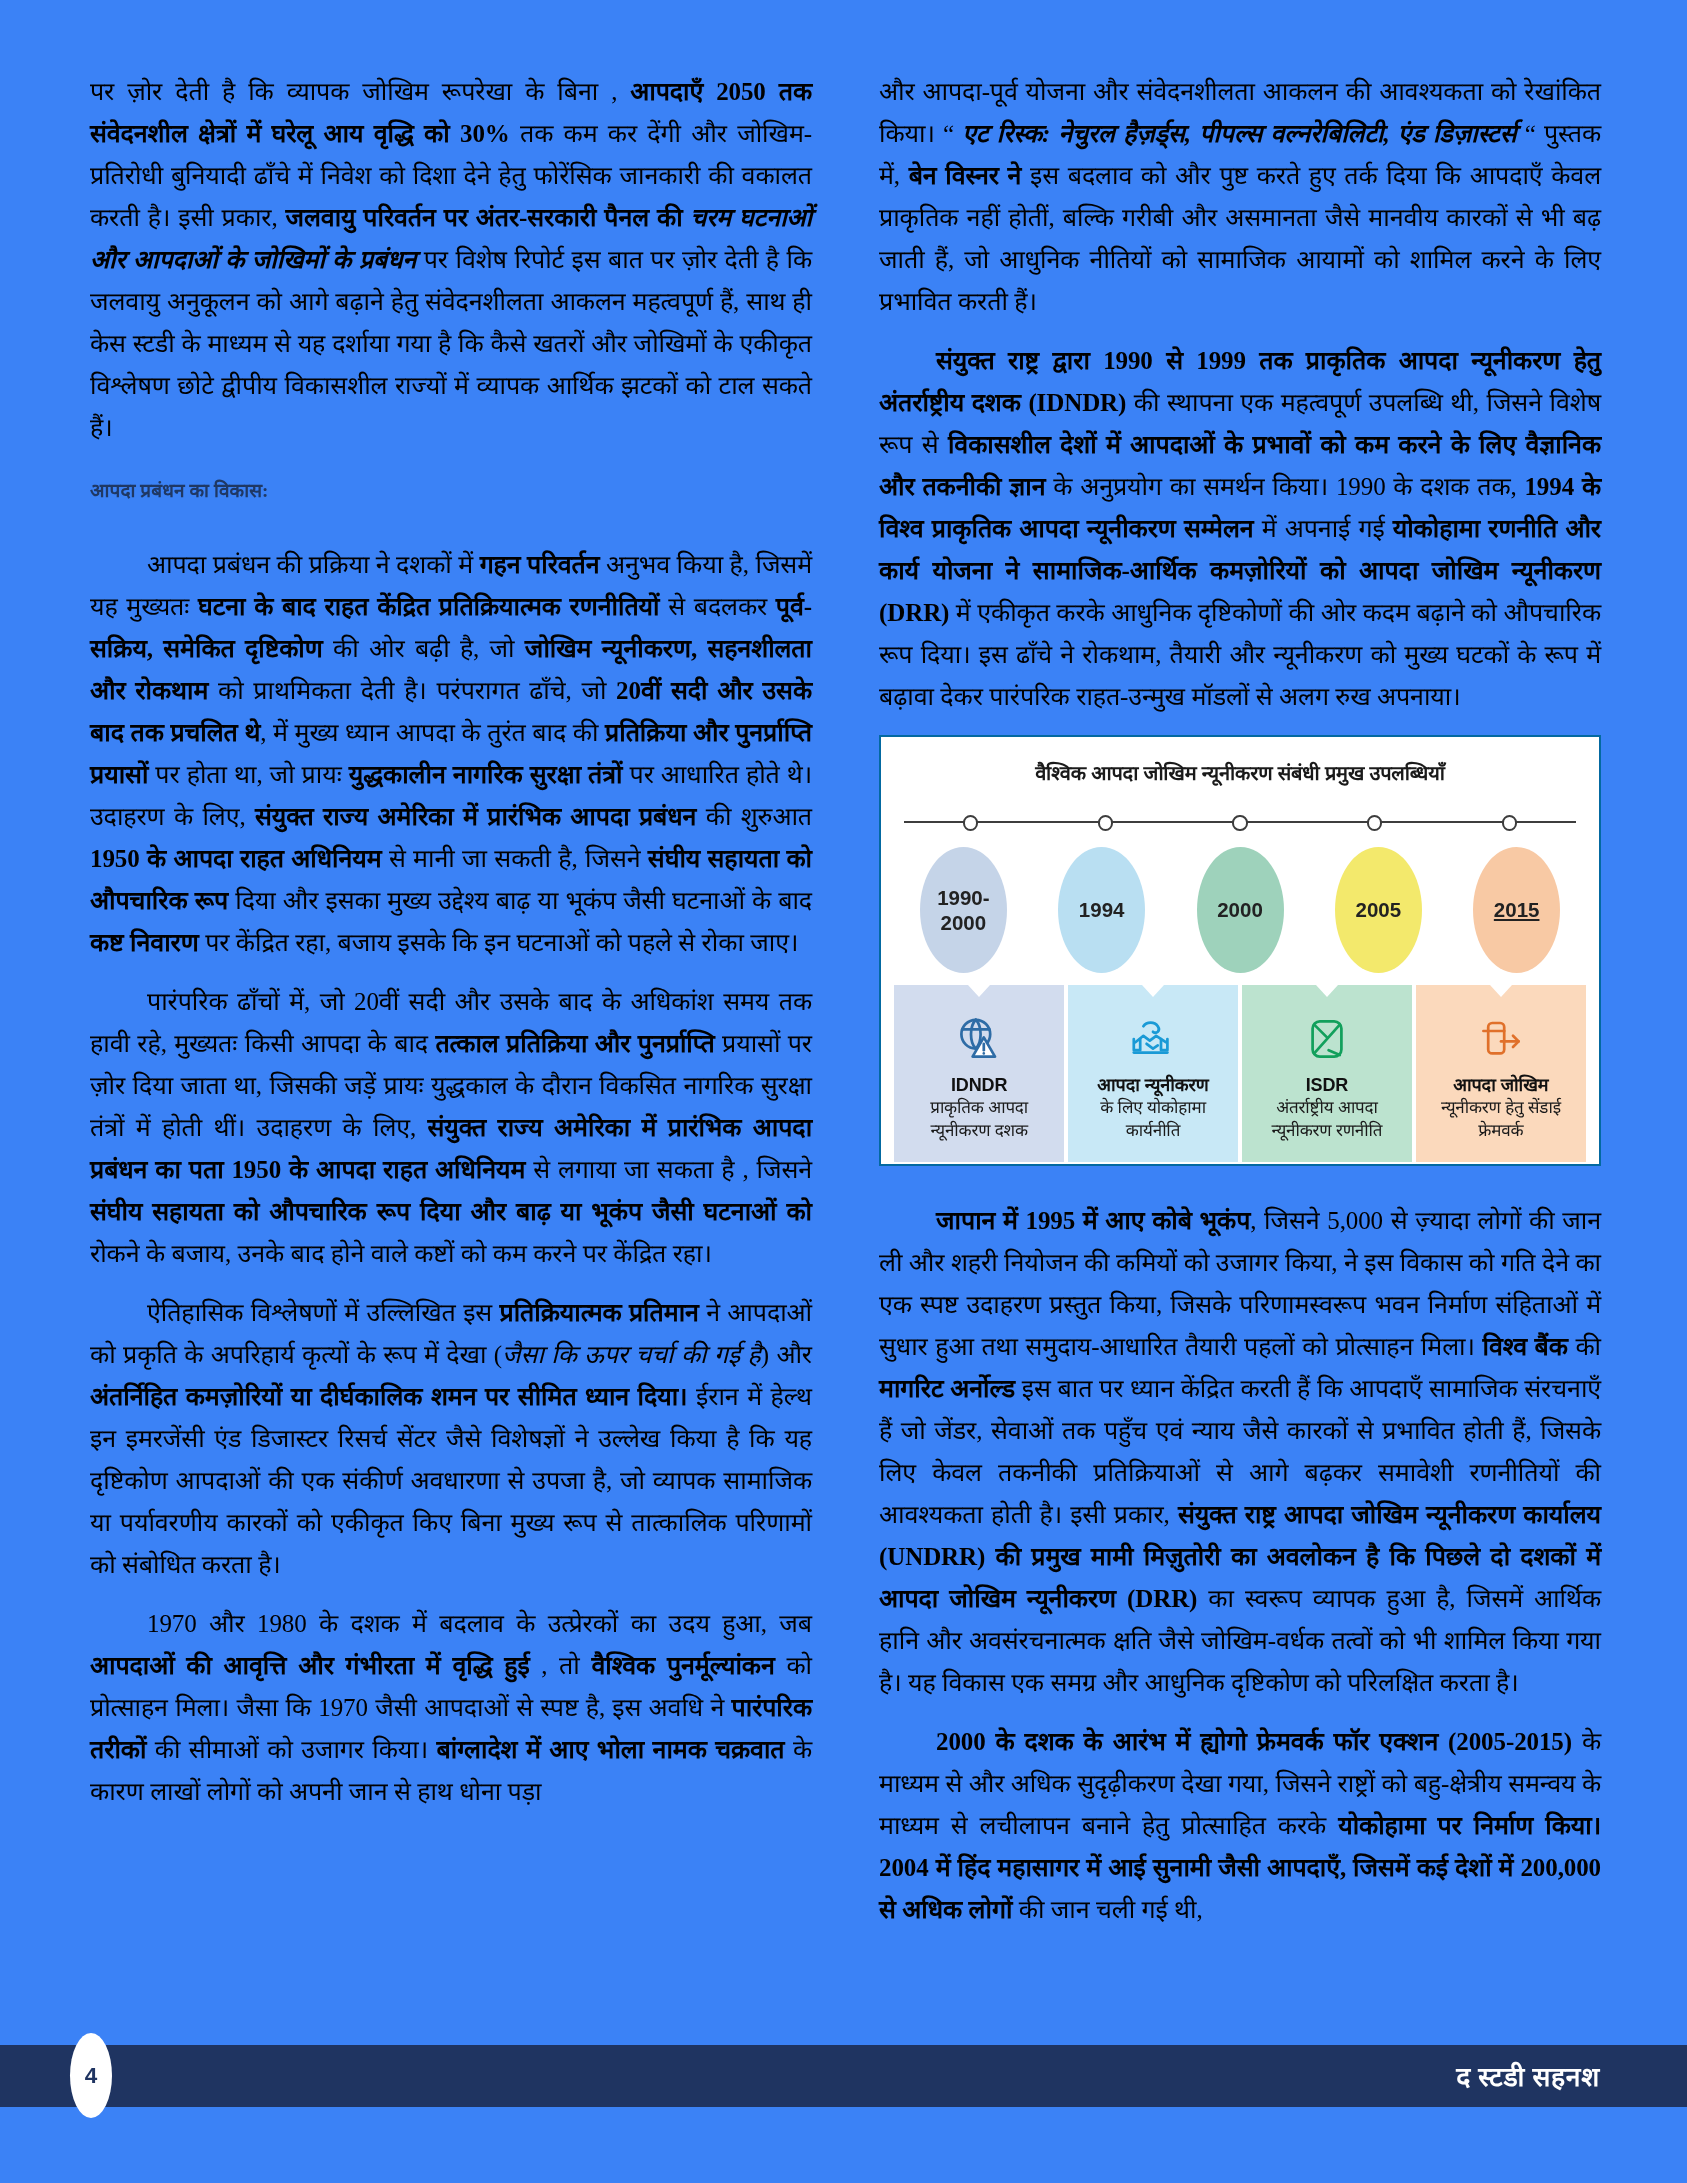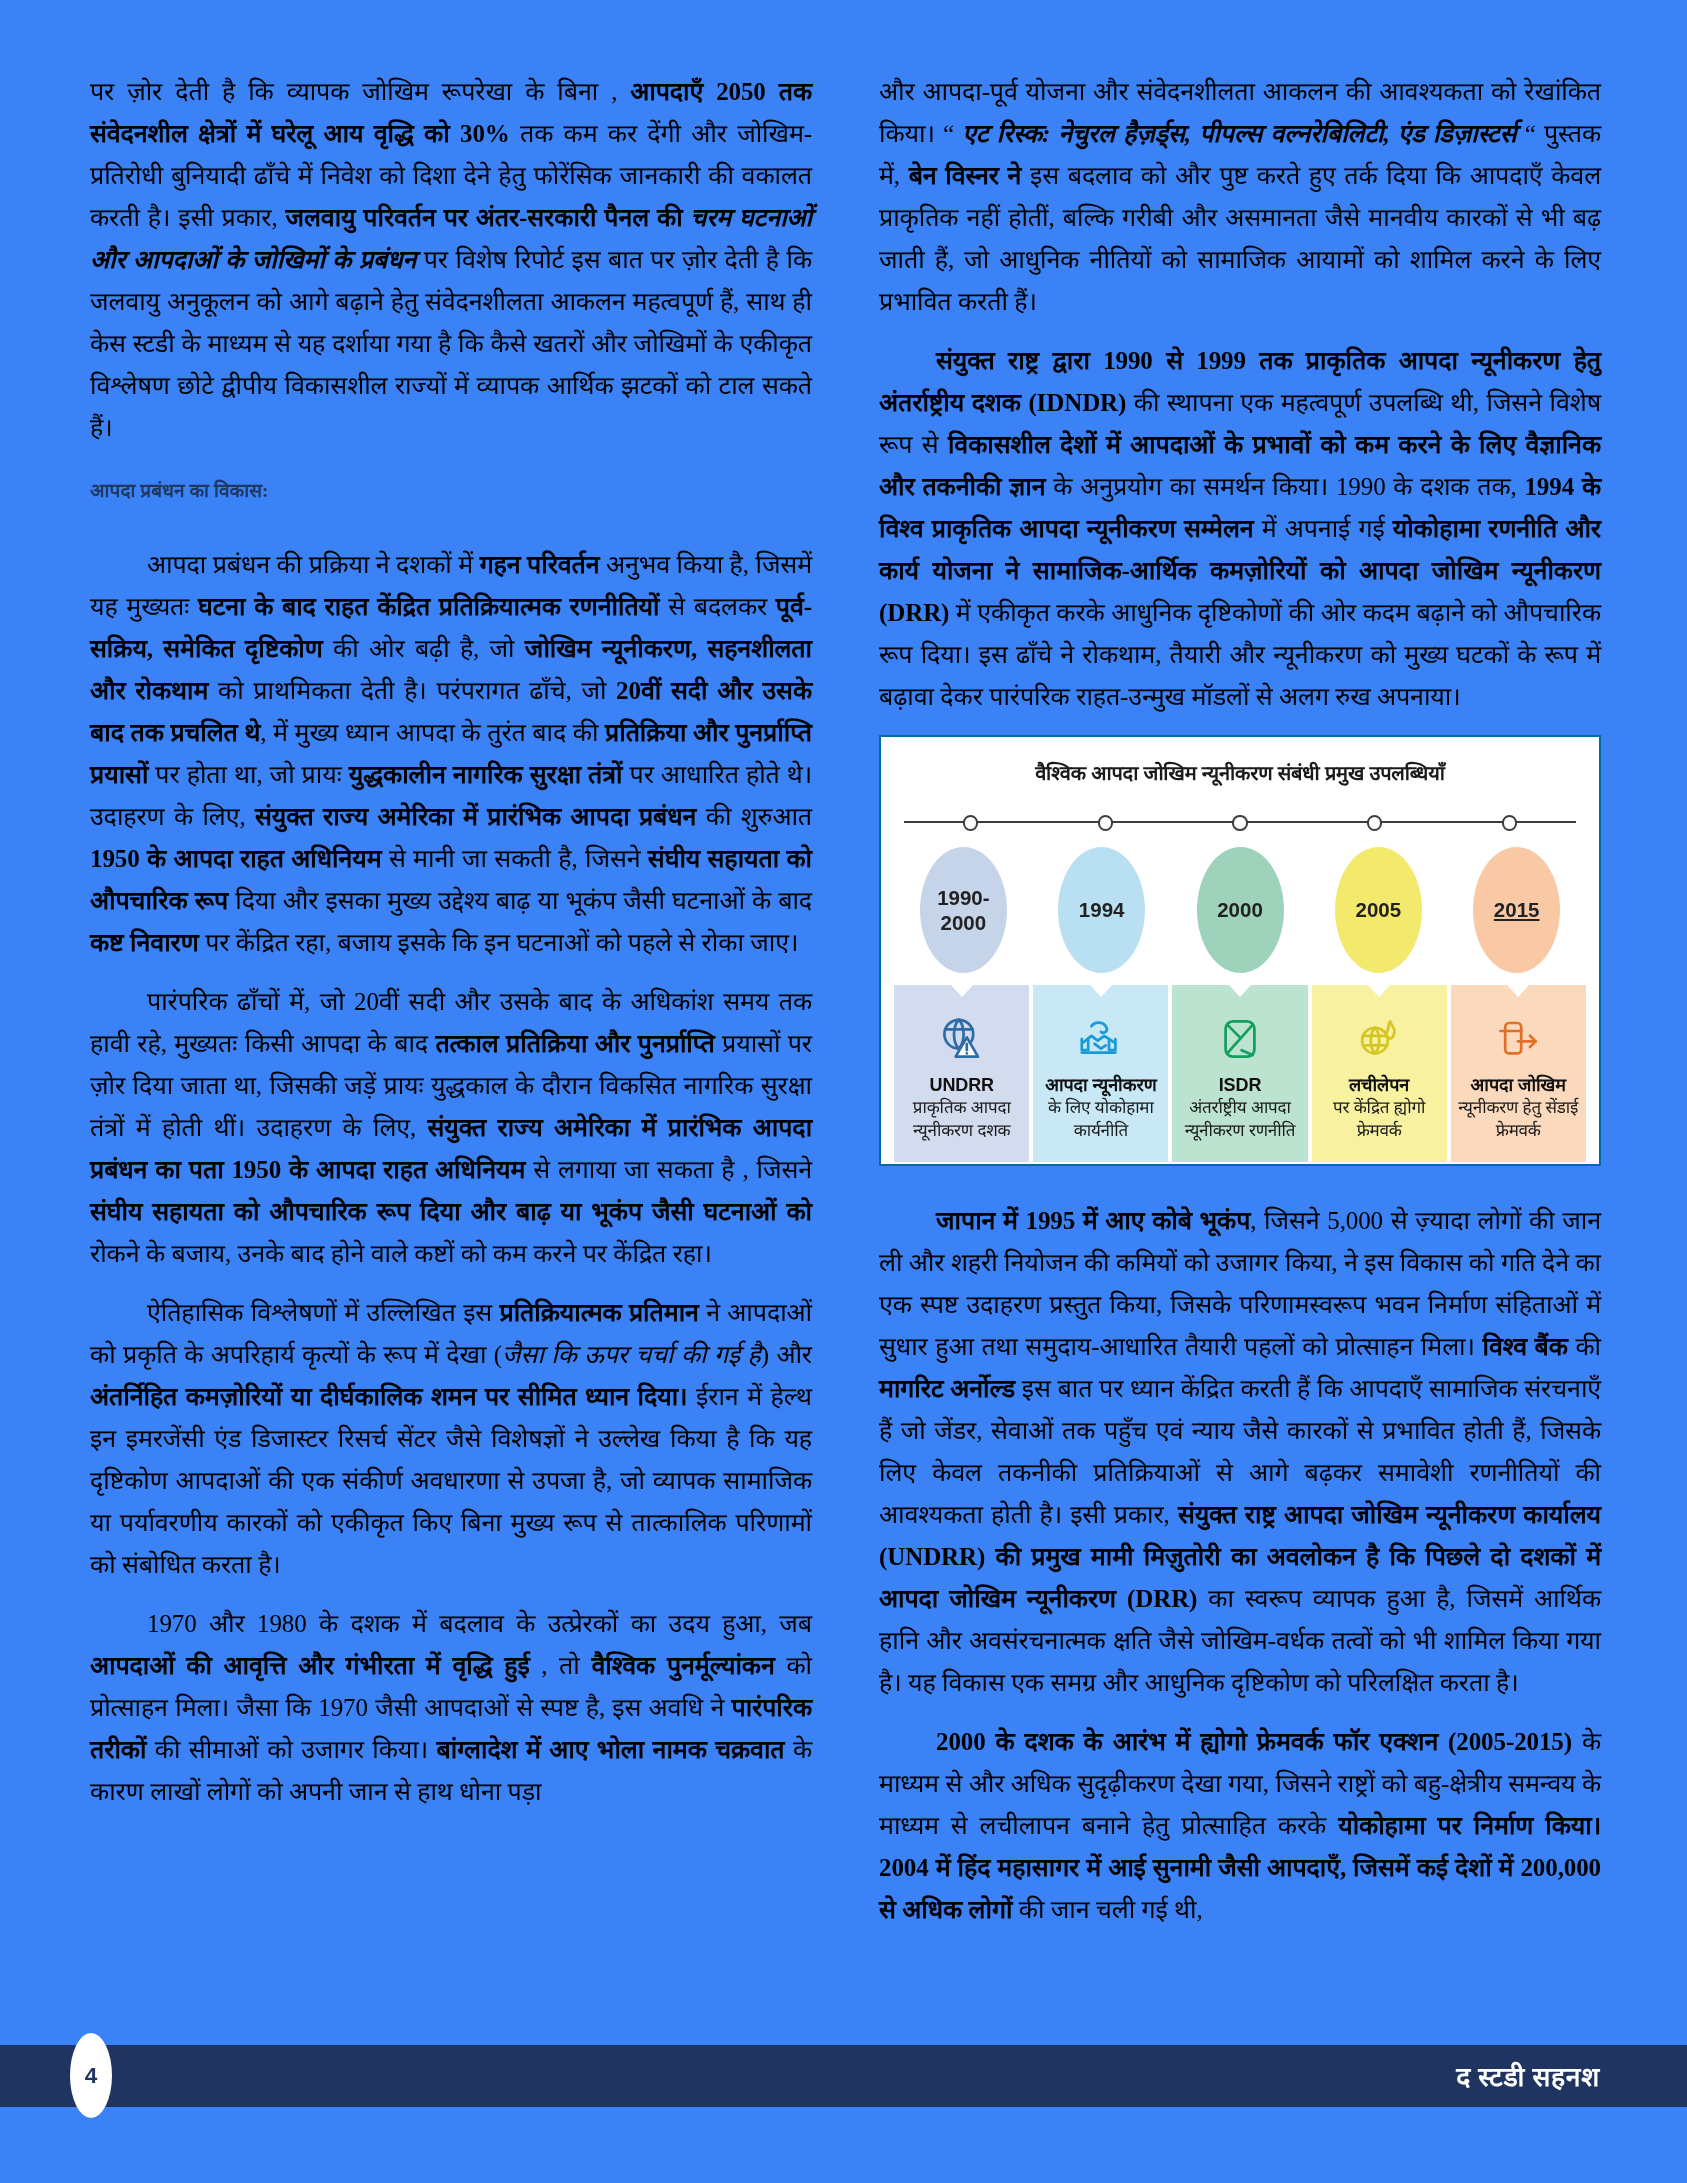--- a/index.html
+++ b/index.html
@@ -286,21 +286,21 @@
                 <svg width="48" height="48" viewBox="0 0 60 60">
                   <circle cx="26" cy="24" r="18" fill="none" stroke="#2e6ca6" stroke-width="3.4" stroke-linecap="round" stroke-linejoin="round"></circle>
                   <path d="M26 6 C18 14 18 34 26 42" fill="none" stroke="#2e6ca6" stroke-width="3.4" stroke-linecap="round" stroke-linejoin="round"></path>
                   <path d="M26 6 C34 14 34 34 26 42" fill="none" stroke="#2e6ca6" stroke-width="3.4" stroke-linecap="round" stroke-linejoin="round"></path>
                   <path d="M9 18 H43" fill="none" stroke="#2e6ca6" stroke-width="3.4" stroke-linecap="round" stroke-linejoin="round"></path>
                   <path d="M36 28 L50 52 H22 Z" fill="#ffffff" stroke="#2e6ca6" stroke-width="3.4" stroke-linejoin="round"></path>
                   <path d="M36 36 V44" fill="none" stroke="#2e6ca6" stroke-width="3.4" stroke-linecap="round" stroke-linejoin="round"></path>
                   <circle cx="36" cy="48" r="1.6" fill="#2e6ca6"></circle>
                 </svg>
               </div>
-              <div class="card-label">UNDRR</div>
+              <div class="card-label">IDNDR</div>
               <div class="card-sub">प्राकृतिक आपदा न्यूनीकरण दशक</div>
             </div>
             <div class="card" style="background: rgb(200, 232, 246);">
               <div class="notch"></div>
               <div class="card-icon">
                 <svg width="48" height="48" viewBox="0 0 60 60">
                   <path d="M18 14 C22 8 32 8 36 14 C40 20 34 24 30 21" fill="none" stroke="#1a9ad6" stroke-width="3.4" stroke-linecap="round" stroke-linejoin="round"></path>
                   <path d="M8 34 L18 26 L26 32 L34 26 L46 34" fill="none" stroke="#1a9ad6" stroke-width="3.4" stroke-linecap="round" stroke-linejoin="round"></path>
                   <path d="M22 36 L30 42 L36 38" fill="none" stroke="#1a9ad6" stroke-width="3.4" stroke-linecap="round" stroke-linejoin="round"></path>
                   <path d="M6 30 V44 H14 V30" fill="none" stroke="#1a9ad6" stroke-width="3.4" stroke-linecap="round" stroke-linejoin="round"></path>
@@ -317,35 +317,20 @@
                 <svg width="48" height="48" viewBox="0 0 60 60">
                   <rect x="12" y="8" width="36" height="44" rx="9" fill="none" stroke="#12a05c" stroke-width="3.4" stroke-linecap="round" stroke-linejoin="round"></rect>
                   <path d="M14 48 L46 12" fill="none" stroke="#12a05c" stroke-width="3.4" stroke-linecap="round" stroke-linejoin="round"></path>
                   <path d="M14 12 L30 28" fill="none" stroke="#12a05c" stroke-width="3.4" stroke-linecap="round" stroke-linejoin="round"></path>
                   <path d="M32 44 L46 50" fill="none" stroke="#12a05c" stroke-width="3.4" stroke-linecap="round" stroke-linejoin="round"></path>
                 </svg>
               </div>
               <div class="card-label">ISDR</div>
               <div class="card-sub">अंतर्राष्ट्रीय आपदा न्यूनीकरण रणनीति</div>
             </div>
-            <div class="card" style="background: rgb(248, 242, 160);">
-              <div class="notch"></div>
-              <div class="card-icon">
-                <svg width="48" height="48" viewBox="0 0 60 60">
-                  <circle cx="25" cy="32" r="16" fill="none" stroke="#d7c524" stroke-width="3.4" stroke-linecap="round" stroke-linejoin="round"></circle>
-                  <path d="M25 16 C18 23 18 41 25 48" fill="none" stroke="#d7c524" stroke-width="3.4" stroke-linecap="round" stroke-linejoin="round"></path>
-                  <path d="M25 16 C32 23 32 41 25 48" fill="none" stroke="#d7c524" stroke-width="3.4" stroke-linecap="round" stroke-linejoin="round"></path>
-                  <path d="M10 26 H40" fill="none" stroke="#d7c524" stroke-width="3.4" stroke-linecap="round" stroke-linejoin="round"></path>
-                  <path d="M10 38 H40" fill="none" stroke="#d7c524" stroke-width="3.4" stroke-linecap="round" stroke-linejoin="round"></path>
-                  <path d="M38 24 C44 18 40 12 44 8 C46 16 52 16 48 26 C46 31 40 30 38 24 Z" fill="none" stroke="#d7c524" stroke-width="3.4" stroke-linecap="round" stroke-linejoin="round"></path>
-                </svg>
-              </div>
-              <div class="card-label">लचीलेपन</div>
-              <div class="card-sub">पर केंद्रित ह्योगो फ्रेमवर्क</div>
-            </div>
             <div class="card" style="background: rgb(251, 217, 188);">
               <div class="notch"></div>
               <div class="card-icon">
                 <svg width="48" height="48" viewBox="0 0 60 60">
                   <rect x="14" y="10" width="20" height="38" rx="5" fill="none" stroke="#e0702a" stroke-width="3.4" stroke-linecap="round" stroke-linejoin="round"></rect>
                   <path d="M8 20 H34" fill="none" stroke="#e0702a" stroke-width="3.4" stroke-linecap="round" stroke-linejoin="round"></path>
                   <path d="M30 33 H52" fill="none" stroke="#e0702a" stroke-width="3.4" stroke-linecap="round" stroke-linejoin="round"></path>
                   <path d="M45 26 L52 33 L45 40" fill="none" stroke="#e0702a" stroke-width="3.4" stroke-linecap="round" stroke-linejoin="round"></path>
                 </svg>
               </div>

